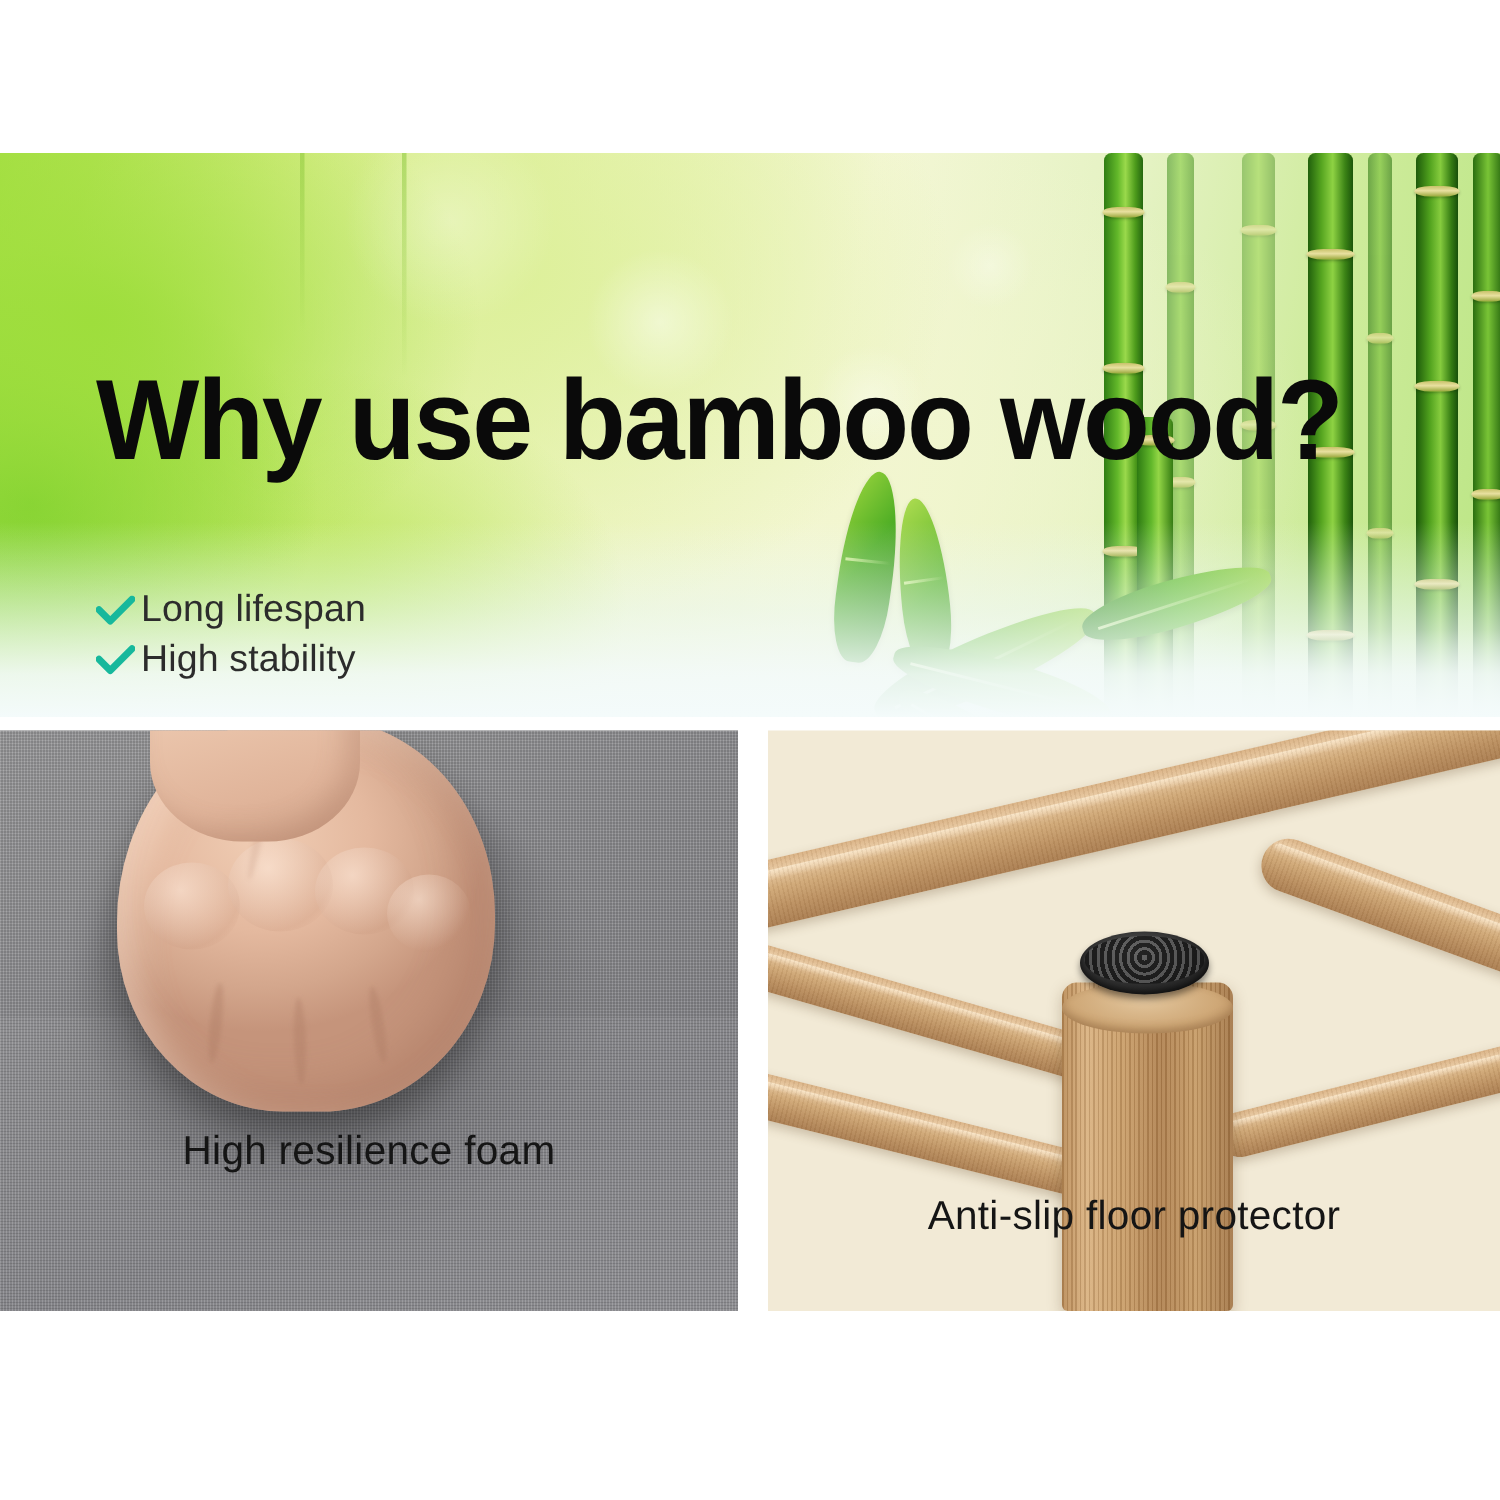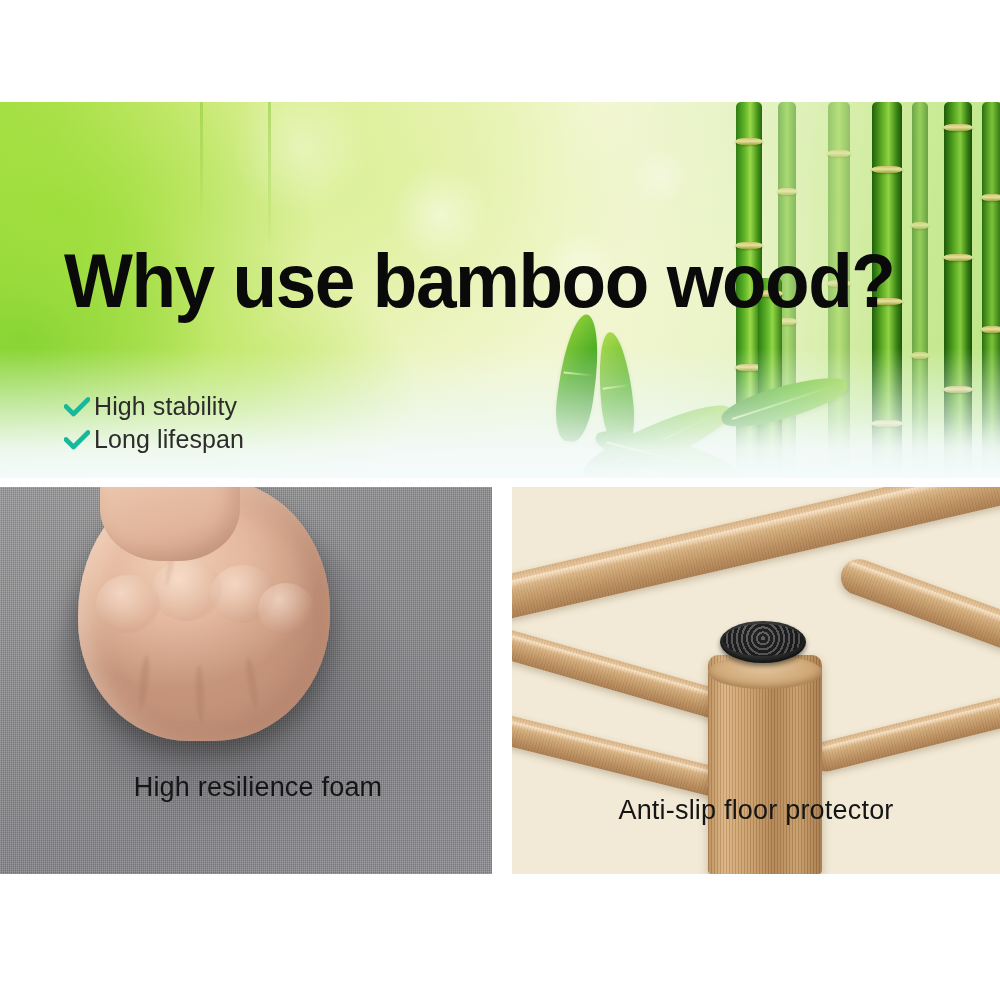--- a/index.html
+++ b/index.html
@@ -101,21 +101,21 @@
     background:radial-gradient(ellipse at 44% 32%, #4e4e4e 0%, #2e2e2e 55%, #141414 100%);
     box-shadow:0 3px 5px rgba(0,0,0,.45), inset 0 -2px 4px rgba(0,0,0,.6);}
   .pad-tex{position:absolute;inset:3px 3px 7px 3px;border-radius:50%;opacity:.85;
     background:
       radial-gradient(circle 2.2px at 25% 25%, #6a6a6a 0 55%, rgba(0,0,0,0) 60%),
       radial-gradient(circle 2.2px at 70% 40%, #5e5e5e 0 55%, rgba(0,0,0,0) 60%),
       repeating-radial-gradient(circle at 50% 45%, rgba(125,125,125,.55) 0 2px, rgba(20,20,20,.85) 2px 5px);}
 
   .caption{position:absolute;left:0;right:0;text-align:center;font-size:27px;color:#151515;
     font-family:"Liberation Sans",sans-serif;font-weight:400;z-index:9;letter-spacing:.2px;}
-  .cap-left{top:772px;padding-left:12px;}
+  .cap-left{top:752px;}
   .cap-right{top:795px;}
 </style>
 </head>
 <body>
 
 <div class="page">
 
   <div class="banner">
     <div class="bg-g1"></div>
     <div class="bg-bloom"></div>
@@ -173,29 +173,29 @@
 
     <h1 class="headline">Why use bamboo wood?</h1>
 
     <ul class="features">
       <li class="feat">
         <span class="tick">
           <svg width="26" height="20" viewBox="0 0 26 20">
               <path d="M2 9.5 L9.5 17 L24 2.5" stroke="#17b89c" stroke-width="4.6" fill="none" stroke-linecap="round" stroke-linejoin="round"></path>
             </svg>
         </span>
-        <span class="feat-label">High stability</span>
+        <span class="feat-label">Long lifespan</span>
       </li>
       <li class="feat">
         <span class="tick">
           <svg width="26" height="20" viewBox="0 0 26 20">
               <path d="M2 9.5 L9.5 17 L24 2.5" stroke="#17b89c" stroke-width="4.6" fill="none" stroke-linecap="round" stroke-linejoin="round"></path>
             </svg>
         </span>
-        <span class="feat-label">Long lifespan</span>
+        <span class="feat-label">High stability</span>
       </li>
 
     </ul>
   </div>
 
   <div class="panels">
 
     <div class="panel panel-left">
       <div class="fabric"></div>
       <div class="dent"></div>

